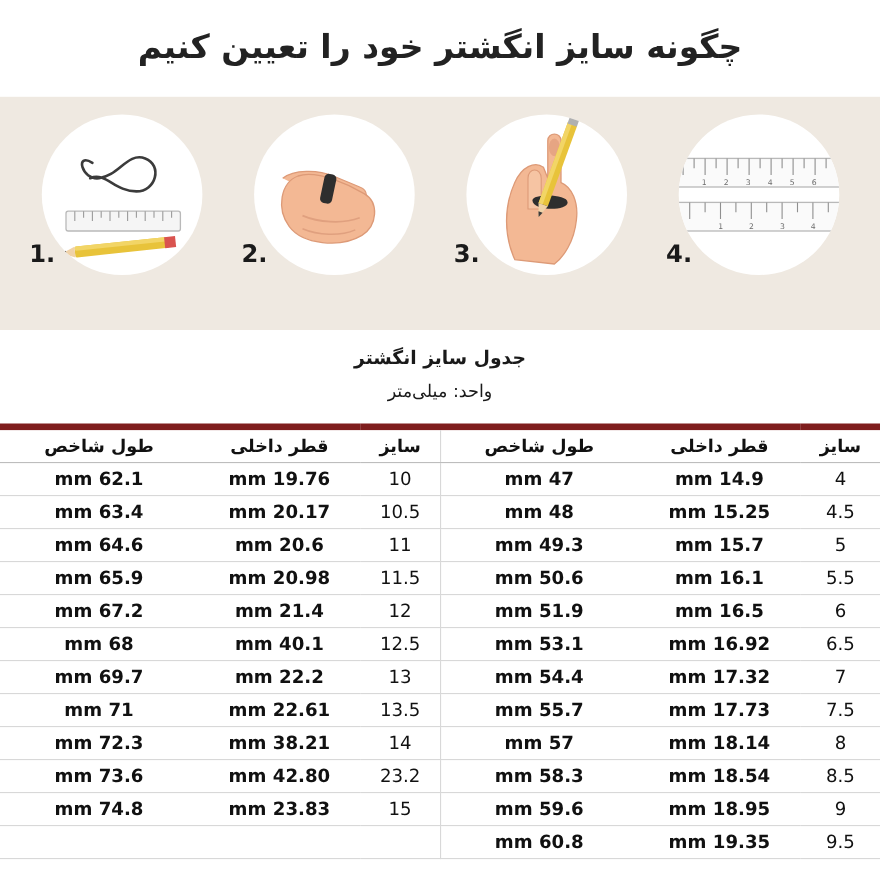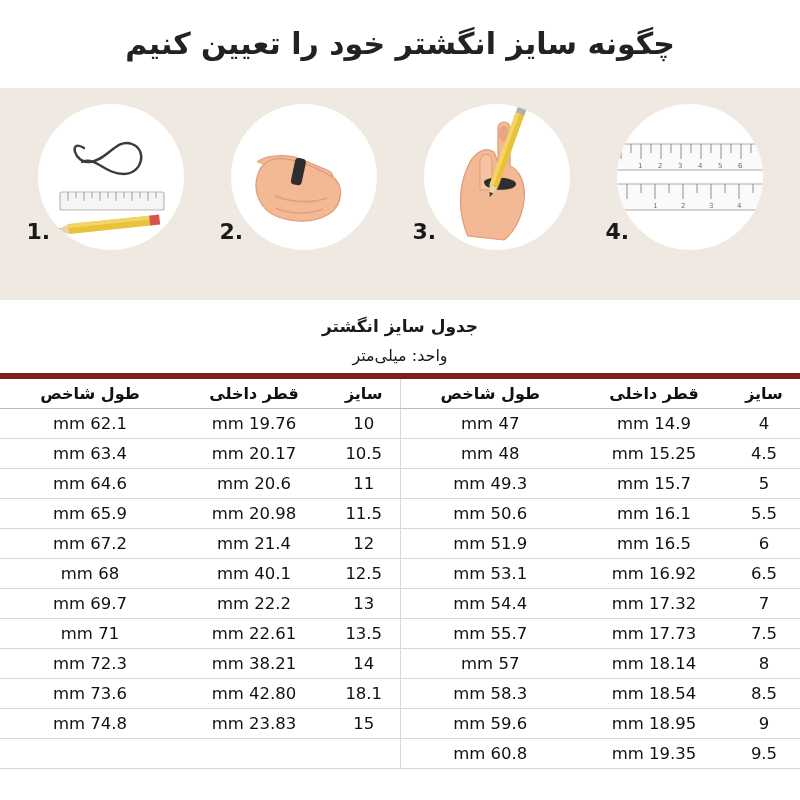--- a/index.html
+++ b/index.html
@@ -70,21 +70,21 @@
     font-weight: bold;
     color: #1a1a1a;
     margin-top: 16px;
   }
   .table-unit {
     text-align: center;
     direction: rtl;
     font-size: 16px;
     color: #1a1a1a;
     margin-top: 10px;
-    margin-bottom: 8px;
+    margin-bottom: 20px;
   }
 
   table.size-table {
     width: 800px;
     border-collapse: collapse;
     direction: rtl;
     table-layout: fixed;
   }
   table.size-table th,
   table.size-table td {
@@ -102,21 +102,21 @@
     border-bottom: 1px solid #bdbdbd;
     height: 32px;
   }
   table.size-table td.sep,
   table.size-table th.sep {
     border-left: 1px solid #d8d8d8;
   }
   .col-size  { width: 72px; }
   .col-diam  { width: 148px; }
   .col-len   { width: 180px; }
-  td.val { font-weight: normal; }
+  td.val { font-weight: bold; }
   td.sz  { font-weight: normal; }
   .empty { border-bottom: 1px solid #d8d8d8; }
 </style>
 </head>
 <body>
 
 <div class="page">
 
   <div class="header">
     <div class="header-title">چگونه سایز انگشتر خود را تعیین کنیم</div>
@@ -348,21 +348,21 @@
         <td class="val">18.14 mm</td>
         <td class="val sep">57 mm</td>
         <td class="sz">14</td>
         <td class="val">38.21 mm</td>
         <td class="val">72.3 mm</td>
       </tr>
       <tr>
         <td class="sz">8.5</td>
         <td class="val">18.54 mm</td>
         <td class="val sep">58.3 mm</td>
-        <td class="sz">18.1</td>
+        <td class="sz">23.2</td>
         <td class="val">42.80 mm</td>
         <td class="val">73.6 mm</td>
       </tr>
       <tr>
         <td class="sz">9</td>
         <td class="val">18.95 mm</td>
         <td class="val sep">59.6 mm</td>
         <td class="sz">15</td>
         <td class="val">23.83 mm</td>
         <td class="val">74.8 mm</td>

